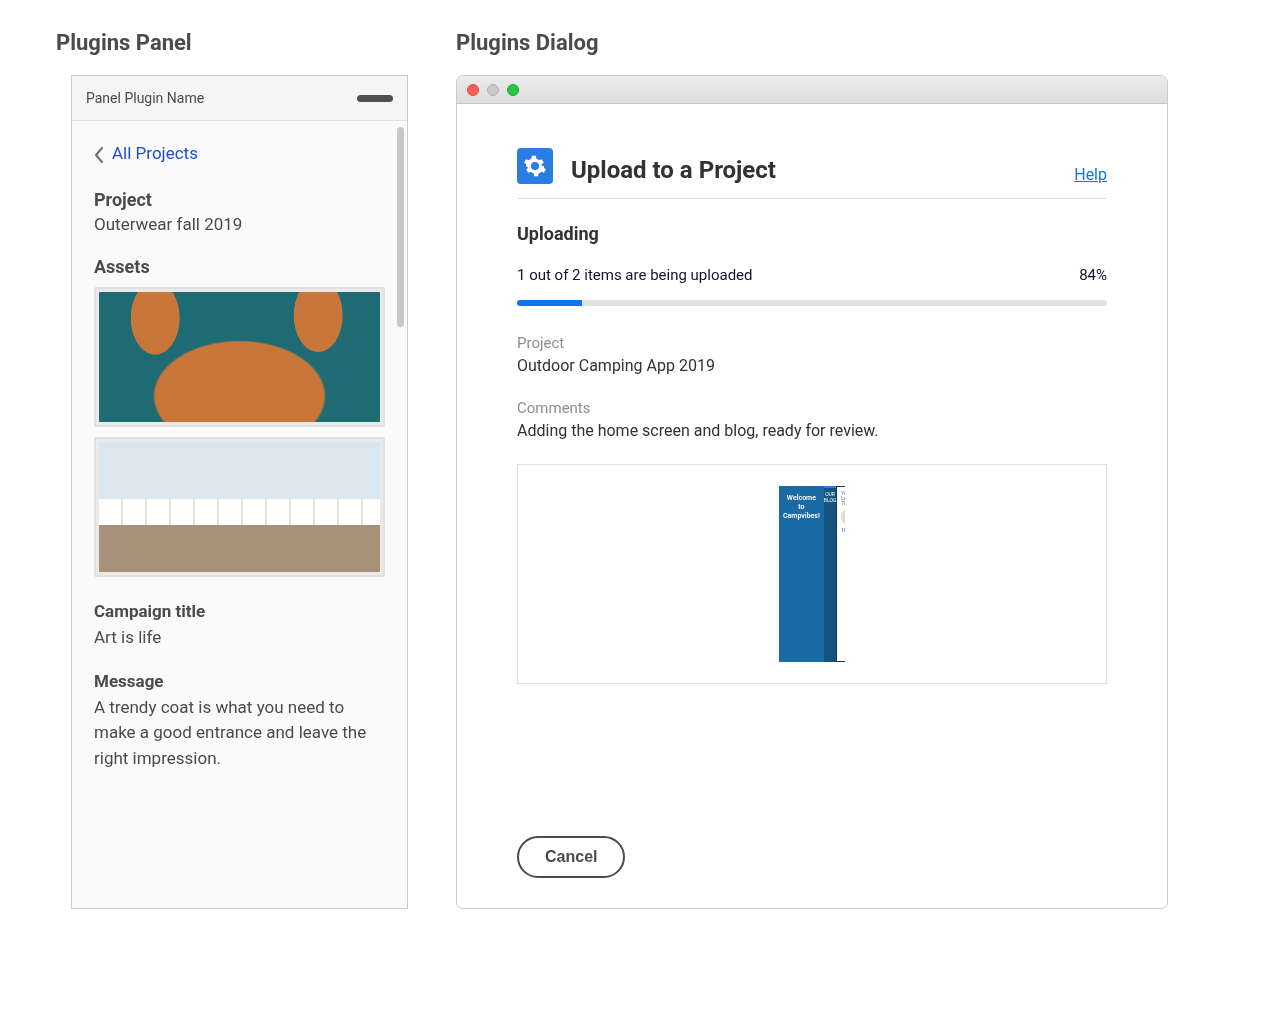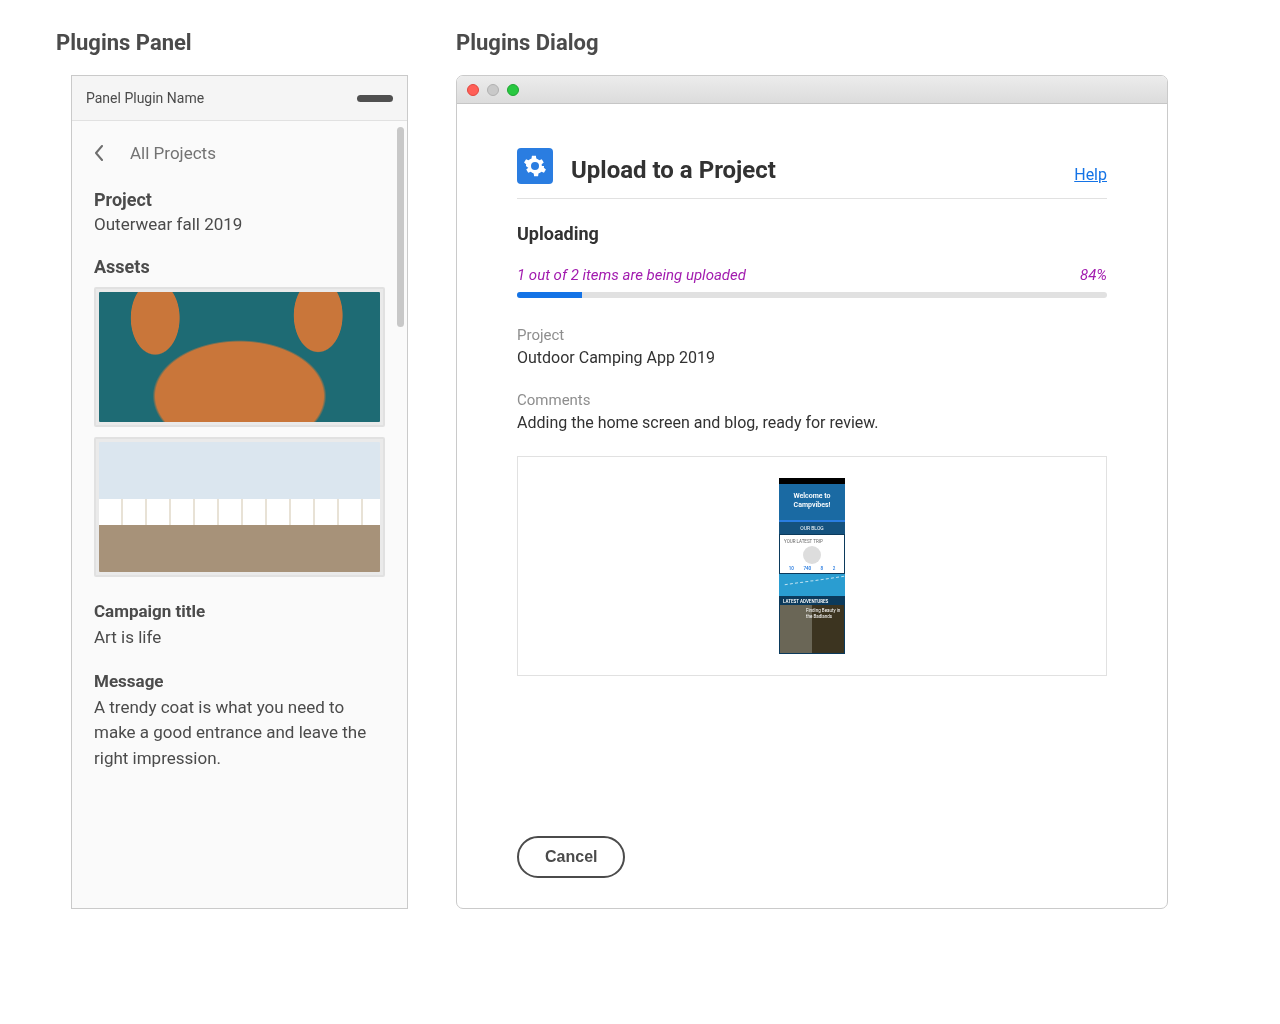--- a/index.html
+++ b/index.html
@@ -59,23 +59,23 @@
 }
 .panel-scrollbar {
   position: absolute;
   right: 3px; top: 6px;
   width: 7px; height: 200px;
   border-radius: 4px;
   background: #c8c8c8;
 }
 .back-row {
   display: flex;
-  align-items: center;
-  gap: 26px;
-  color: #737373;
+  align-items: flex-end;
+  gap: 8px;
+  color: #1d4ed8;
   font-size: 17px;
   margin-bottom: 26px;
   cursor: pointer;
 }
 .back-row svg { width: 10px; height: 16px; }
 .label-strong {
   font-size: 18px;
   font-weight: 700;
   color: #4b4b4b;
   margin-bottom: 4px;
@@ -206,23 +206,22 @@
 .uploading-label {
   font-size:18px;
   font-weight:700;
   color:#323232;
   margin-bottom: 22px;
 }
 .progress-row {
   display:flex;
   justify-content:space-between;
   font-size:15px;
-  color:#a21caf;
-  margin-bottom:8px;
-  font-style:italic;
+  color:#0f172a;
+  margin-bottom:16px;
 }
 .progress-track {
   width:100%;
   height:6px;
   background:#e1e1e1;
   border-radius:3px;
   overflow:hidden;
   margin-bottom: 28px;
 }
 .progress-fill {
@@ -248,21 +247,20 @@
   justify-content:center;
   background:#fff;
 }
 .phone {
   width:66px;
   height:176px;
   background:#0b3a5c;
   font-size:6px;
   color:#fff;
   display:flex;
-  flex-direction:column;
   overflow:hidden;
 }
 .phone .statusbar { height:6px; background:#000; }
 .phone .welcome {
   background:#1a6aa3;
   text-align:center;
   padding:8px 4px 10px;
   font-weight:600;
   font-size:7px;
   line-height:1.3;

